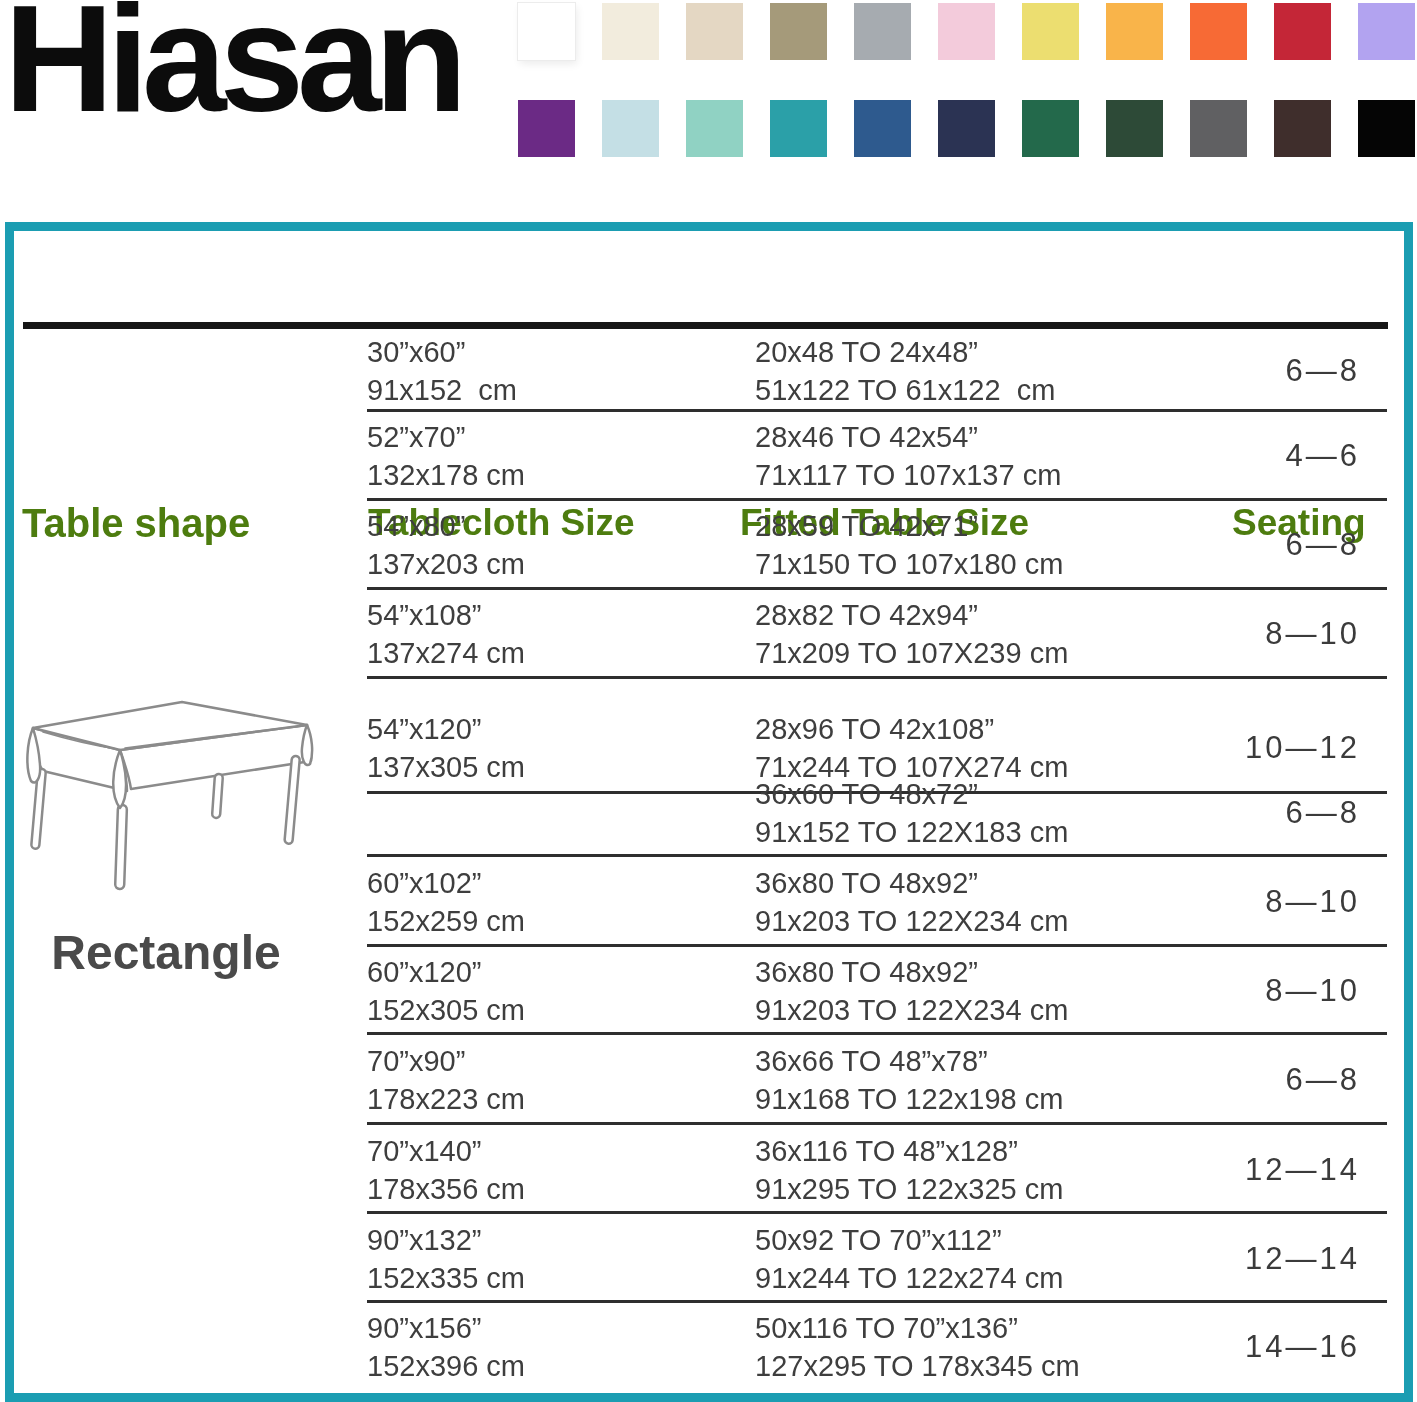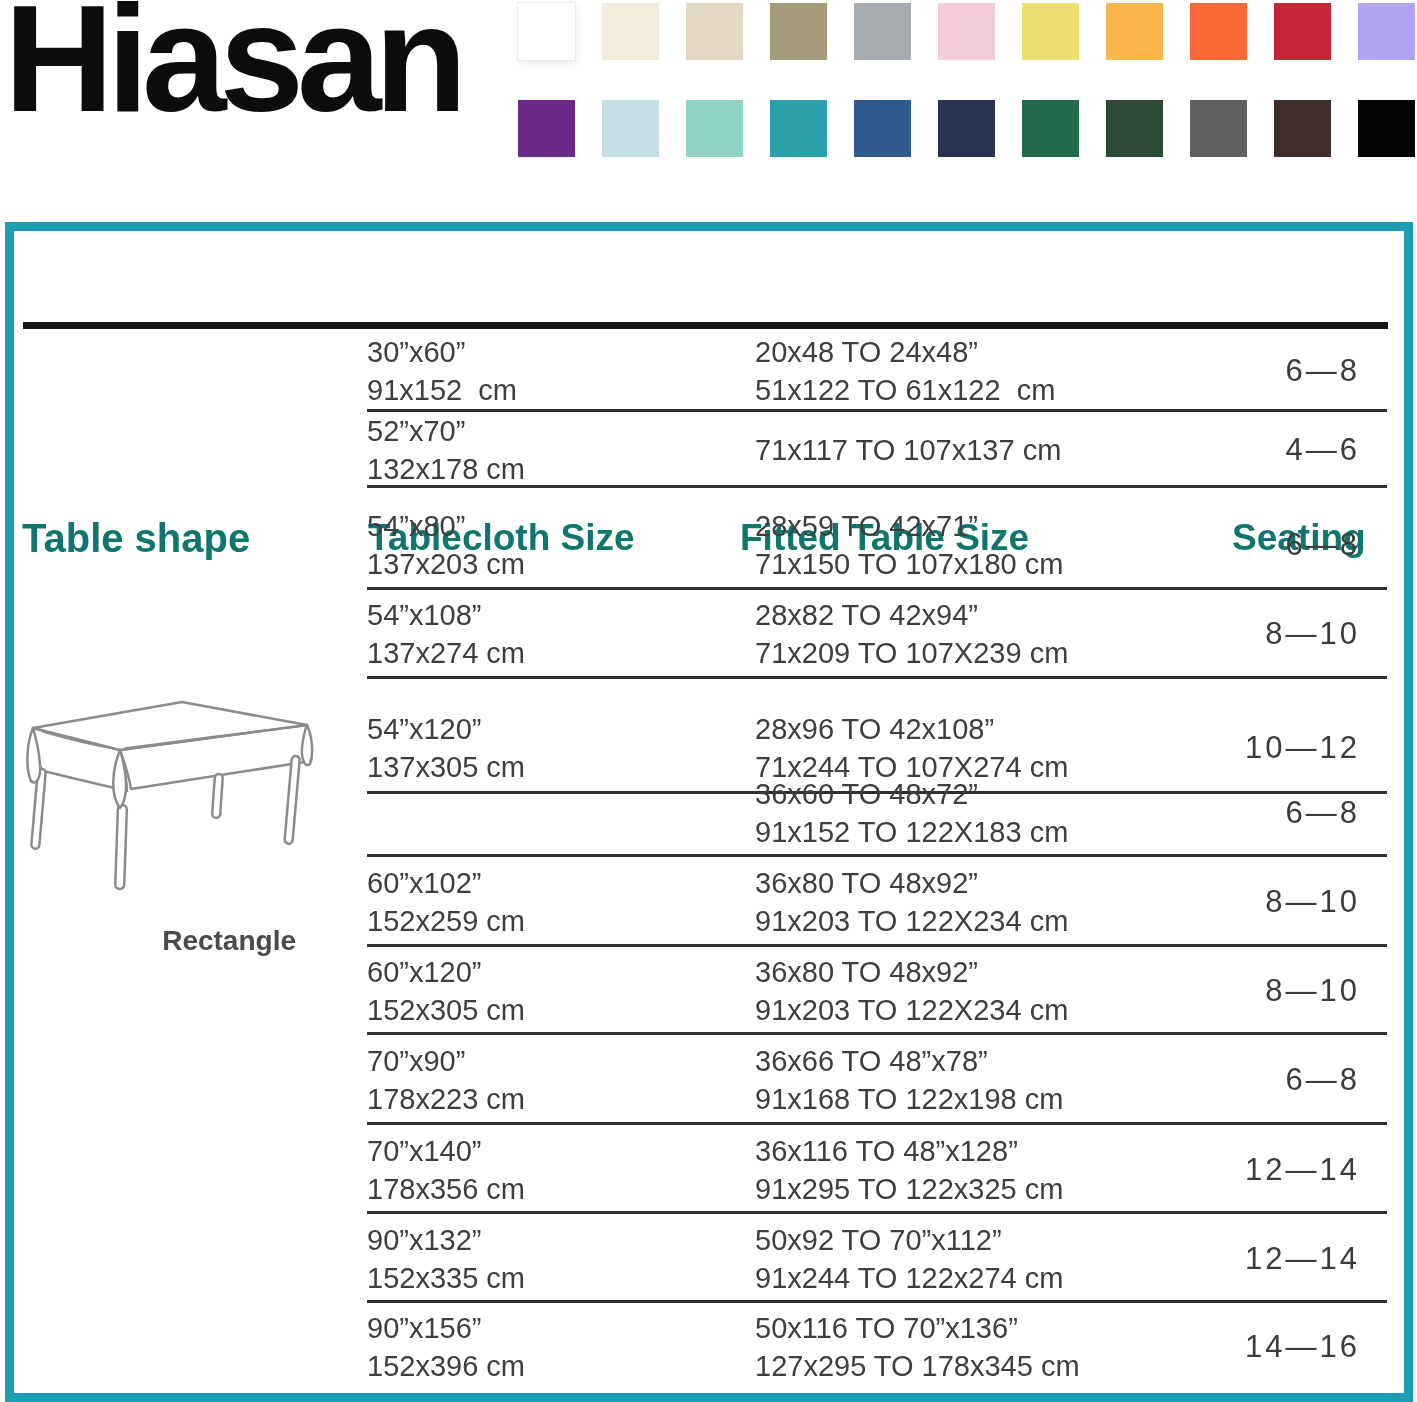--- a/index.html
+++ b/index.html
@@ -20,40 +20,40 @@
   }
   .swatch-row.r1{top:3px;}
   .swatch-row.r2{top:100px;}
   .swatch{width:57px;height:57px;flex:0 0 57px;}
   .swatch.white{box-shadow:0 0 0 1px #ececec,2px 4px 8px rgba(0,0,0,.08);}
   
   .chart{
     position:absolute;left:5px;top:222px;width:1390px;height:1162px;
     border:9px solid #1b9db2;background:#fff;
   }
-  .hdr{position:absolute;top:270px;font-weight:bold;color:#0f766e;line-height:44px;white-space:nowrap;margin-top:15px;}
+  .hdr{position:absolute;top:270px;font-weight:bold;color:#4d7c0f;line-height:44px;white-space:nowrap;}
   .hdr.shape{left:8px;font-size:40px;}
   .hdr.cloth{left:354px;font-size:37px;}
   .hdr.fitted{left:726px;font-size:37px;}
   .hdr.seating{left:1218px;font-size:37px;}
   .hdr-line{position:absolute;left:9px;top:91px;width:1365px;height:7px;background:#161616;}
   .row{position:absolute;left:0;width:1374px;}
   .row .divider{position:absolute;left:353px;bottom:0;width:1020px;height:3px;background:#2e2e2e;}
   .cell2{position:absolute;left:353px;top:50%;transform:translateY(-50%);}
   .cell3{position:absolute;left:717px;top:50%;transform:translateY(-50%);margin-left:24px;}
   .cellS{
     position:absolute;left:1214px;width:132px;top:50%;transform:translateY(-50%);
     font-size:31px;letter-spacing:3px;color:#3b3b3b;text-align:right;white-space:nowrap;
   }
   .ln{font-size:29px;line-height:38px;color:#3e3e3e;white-space:pre-wrap;}
   
   .illu{position:absolute;left:11px;top:464px;width:290px;height:210px;}
   .shape-label{
-    position:absolute;left:22px;top:694px;width:260px;text-align:right;
-    font-size:28px;font-weight:bold;color:#4a4a4a;
+    position:absolute;left:22px;top:694px;width:260px;text-align:center;
+    font-size:48px;font-weight:bold;color:#4a4a4a;
   }
 </style>
 </head>
 <body>
 
 <div id="stage">
 
   <div class="logo">Hiasan</div>
 
   <div class="swatch-row r1">
@@ -127,26 +127,27 @@
         <div class="ln">91x152  cm</div>
       </div>
       <div class="cell3">
         <div class="ln">20x48 TO 24x48”</div>
         <div class="ln">51x122 TO 61x122  cm</div>
       </div>
       <div class="cellS">6—8</div>
       <div class="divider"></div>
     </div>
 
-    <div class="row" style="top:180.5px;height:76px;">
+    <div class="row" style="top:180.5px;height:89px;">
       <div class="cell2">
         <div class="ln">52”x70”</div>
         <div class="ln">132x178 cm</div>
       </div>
       <div class="cell3">
+        <div class="ln">28x46 TO 42x54”</div>
         <div class="ln">71x117 TO 107x137 cm</div>
       </div>
       <div class="cellS">4—6</div>
       <div class="divider"></div>
     </div>
 
     <div class="row" style="top:269.7px;height:89.2px;">
       <div class="cell2">
         <div class="ln">54”x80”</div>
         <div class="ln">137x203 cm</div>

